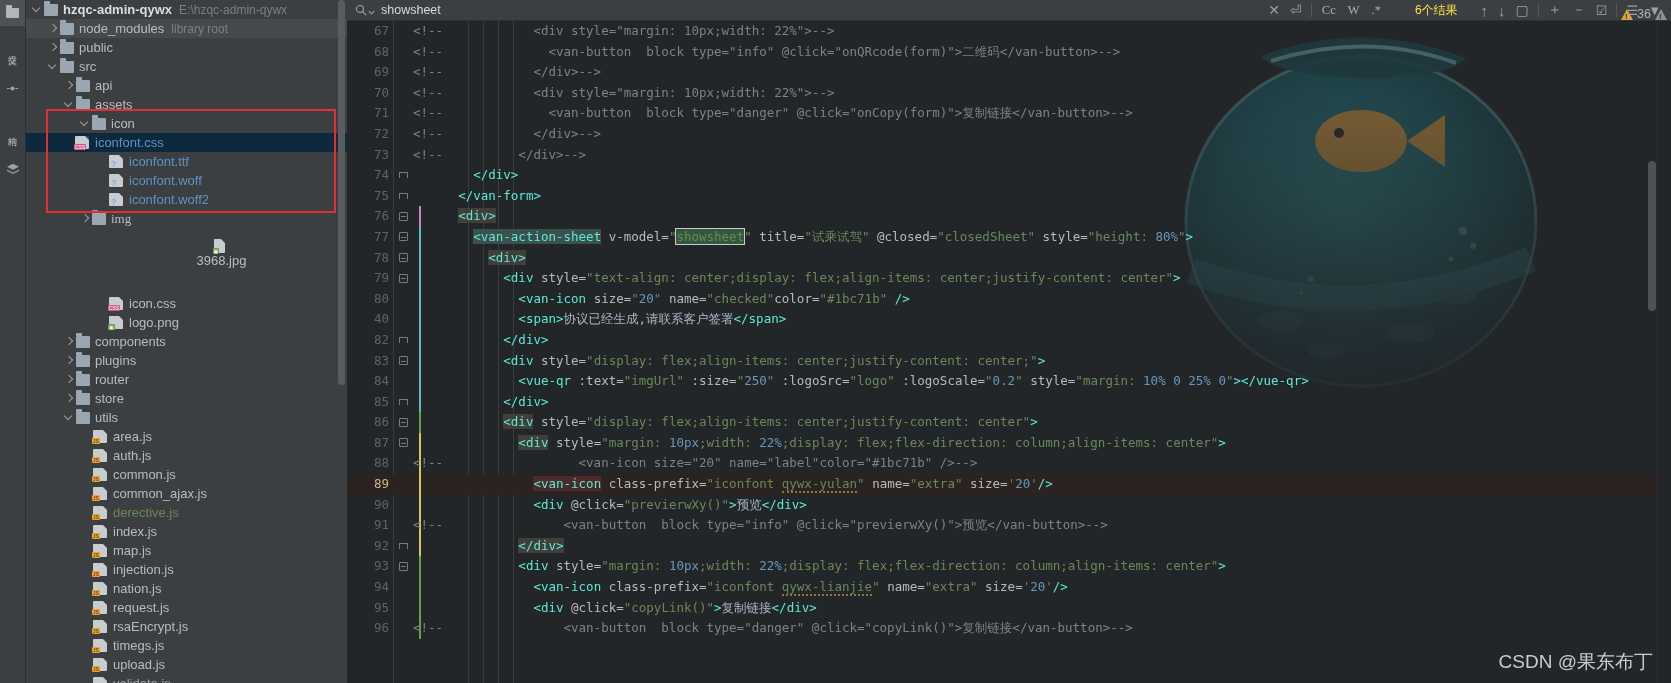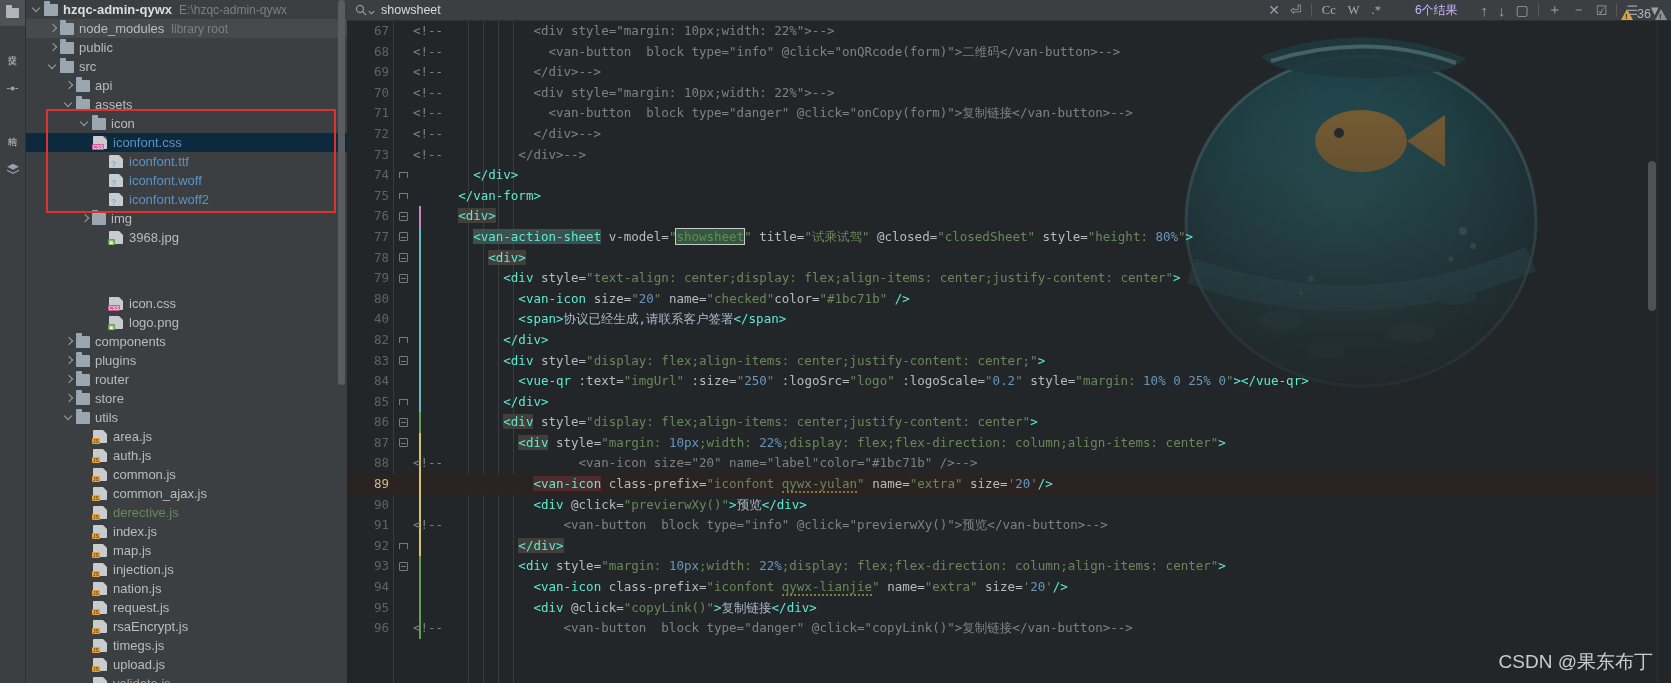--- a/index.html
+++ b/index.html
@@ -61,21 +61,21 @@
   
   .editor { flex:1; position:relative; background:#232629; overflow:hidden; }
   .findbar { height:21px; background:#3c3f41; display:flex; align-items:center;
              font-size:12px; color:#bbbbbb; position:relative; z-index:5;
              border-bottom:1px solid #2e3133;}
   .find-search-icon { margin:0 6px 0 8px; color:#9aa0a6; display:flex; align-items:center;}
   .find-input { background:transparent; border:none; outline:none; color:#d8d8d8;
                 font-family:"Liberation Sans", sans-serif; font-size:12.5px; width:270px; }
   .fb-btn { color:#9aa0a6; padding:0 5px; display:flex; align-items:center; height:21px;}
   .fb-sep { width:1px; height:13px; background:#55595c; margin:0 4px; }
-  .fb-txt { color:#c4b5fd; font-size:12px; padding:0 4px; }
+  .fb-txt { color:#fde047; font-size:12px; padding:0 4px; }
   .fb-toggle { font-family:"Liberation Serif", serif; font-size:12.5px; color:#a9afb3;
                padding:0 6px; }
 
   .codewrap { position:absolute; top:21px; left:0; right:0; bottom:0; }
   .bgimg { position:absolute; right:0; top:0; width:560px; height:430px;
            opacity:.55; pointer-events:none; }
   .gutter-strip { position:absolute; top:0; left:0; width:8px; height:100%;
                   background:#232629; }
   .codelines { position:absolute; top:0; left:0; right:0; bottom:0;
                font-family:"DejaVu Sans Mono", monospace; font-size:12.5px;
@@ -194,21 +194,21 @@
         <div class="tree-row" style="padding-left: 38px;">
           <span class="arrow open"></span>
           <span class="ficon folder"></span>
           <span class="tlabel">assets</span>
         </div>
         <div class="tree-row" style="padding-left: 54px;">
           <span class="arrow open"></span>
           <span class="ficon folder"></span>
           <span class="tlabel">icon</span>
         </div>
-        <div class="tree-row sel" style="padding-left: 54px;">
+        <div class="tree-row sel" style="padding-left: 36px;">
           <span class="arrow"></span>
           <span class="ficon file">
             <span class="badge css">CSS</span>
           </span>
           <span class="tlabel link">iconfont.css</span>
         </div>
         <div class="tree-row" style="padding-left: 70px;">
           <span class="arrow"></span>
           <span class="ficon file">
             <span class="badge q">?</span>
@@ -222,26 +222,26 @@
           </span>
           <span class="tlabel link">iconfont.woff</span>
         </div>
         <div class="tree-row" style="padding-left: 70px;">
           <span class="arrow"></span>
           <span class="ficon file">
             <span class="badge q">?</span>
           </span>
           <span class="tlabel link">iconfont.woff2</span>
         </div>
-        <div class="tree-row" style="padding-left: 54px;">
+        <div class="tree-row" style="padding-left: 54px; font-family: Liberation Serif, serif;">
           <span class="arrow closed"></span>
           <span class="ficon folder"></span>
           <span class="tlabel">img</span>
         </div>
-        <div class="tree-row" style="padding-left: 70px;">
+        <div class="tree-row" style="padding-left: 70px; flex-direction: column;">
           <span class="arrow"></span>
           <span class="ficon file">
             <span class="badge img">▣</span>
           </span>
           <span class="tlabel">3968.jpg</span>
         </div>
         <div class="tree-row" style="padding-left: 70px; margin-top: 47px;">
           <span class="arrow"></span>
           <span class="ficon file">
             <span class="badge css">CSS</span>

